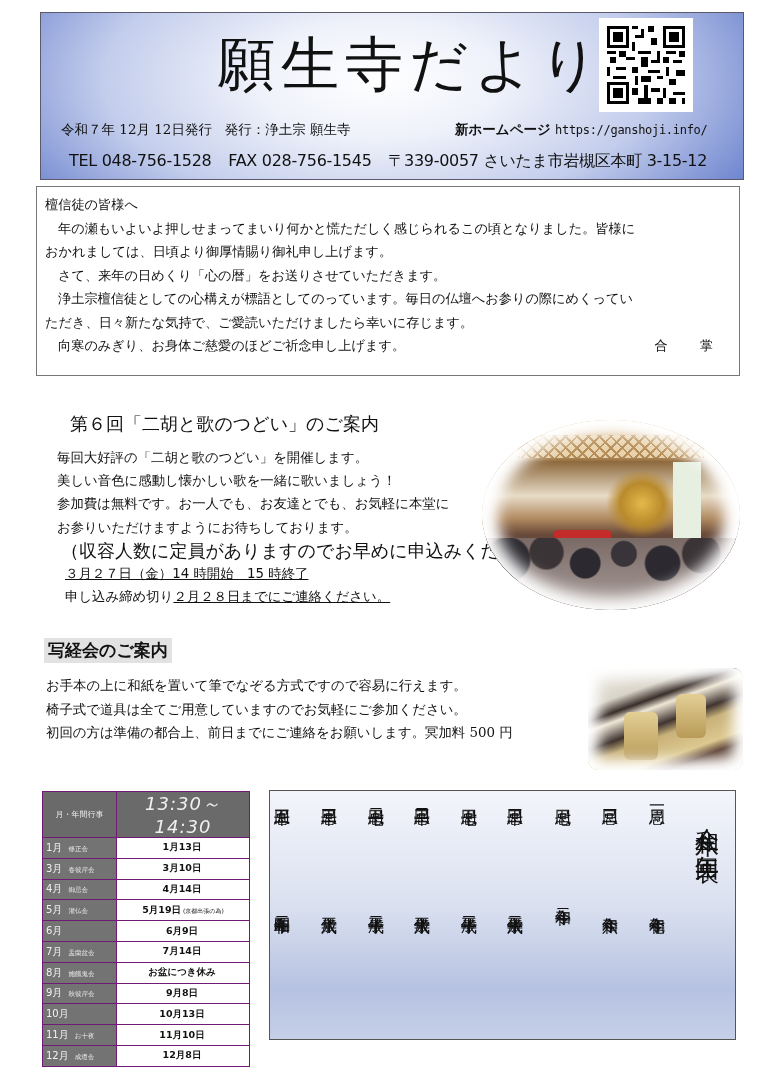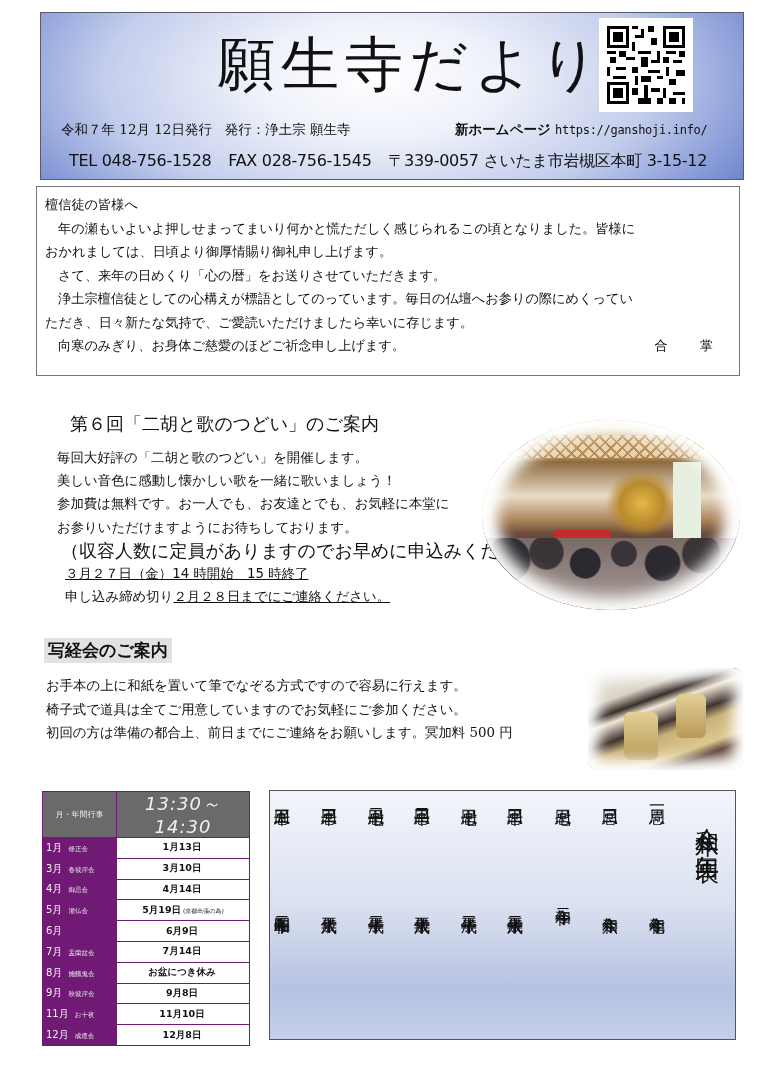--- a/index.html
+++ b/index.html
@@ -111,21 +111,21 @@
 
   
   .schedule {
     position: absolute; left: 42px; top: 791px; width: 208px; border-collapse: collapse;
     font-family: "DejaVu Sans", sans-serif;
   }
   .schedule th, .schedule td { border: 1px solid #701a75; height: 20.8px; padding: 0 3px; }
   .schedule th { background: #6a6a6a; color: #f0f0f0; font-weight: normal; }
   .schedule th.c1 { width: 74px; font-size: 8px; text-align: center; }
   .schedule th.c2 { font-size: 18px; letter-spacing: 1px; text-align: center; font-style: italic; }
-  .schedule td.month { background: #701a75; color: #f2f2f2; font-size: 10px; white-space: nowrap; }
+  .schedule td.month { background: #737373; color: #f2f2f2; font-size: 10px; white-space: nowrap; }
   .schedule td.month .evt { font-size: 6.5px; margin-left: 6px; color: #e8e8e8; }
   .schedule td.date { background: #fff; text-align: center; font-size: 9.5px; font-weight: bold; }
   .schedule td.date .sub { font-size: 6px; font-weight: normal; margin-left: 2px; }
 
   
   .memorial {
     position: absolute; left: 269px; top: 790px; width: 467px; height: 250px;
     border: 1px solid #555;
     background: linear-gradient(180deg, #f3f5fb 0%, #dbe1f0 45%, #b6c2e1 80%, #c5cfe8 100%);
   }
@@ -293,20 +293,24 @@
       </tr>
     <tr>
         <td class="month"><span>8月</span><span class="evt">施餓鬼会</span></td>
         <td class="date"><span>お盆につき休み</span><span class="sub"></span></td>
       </tr>
     <tr>
         <td class="month"><span>9月</span><span class="evt">秋彼岸会</span></td>
         <td class="date"><span>9月8日</span><span class="sub"></span></td>
       </tr>
     <tr>
+        <td class="month"><span>10月</span><span class="evt"></span></td>
+        <td class="date"><span>10月13日</span><span class="sub"></span></td>
+      </tr>
+    <tr>
         <td class="month"><span>11月</span><span class="evt">お十夜</span></td>
         <td class="date"><span>11月10日</span><span class="sub"></span></td>
       </tr>
     <tr>
         <td class="month"><span>12月</span><span class="evt">成道会</span></td>
         <td class="date"><span>12月8日</span><span class="sub"></span></td>
       </tr>
   </tbody>
 </table>
 

